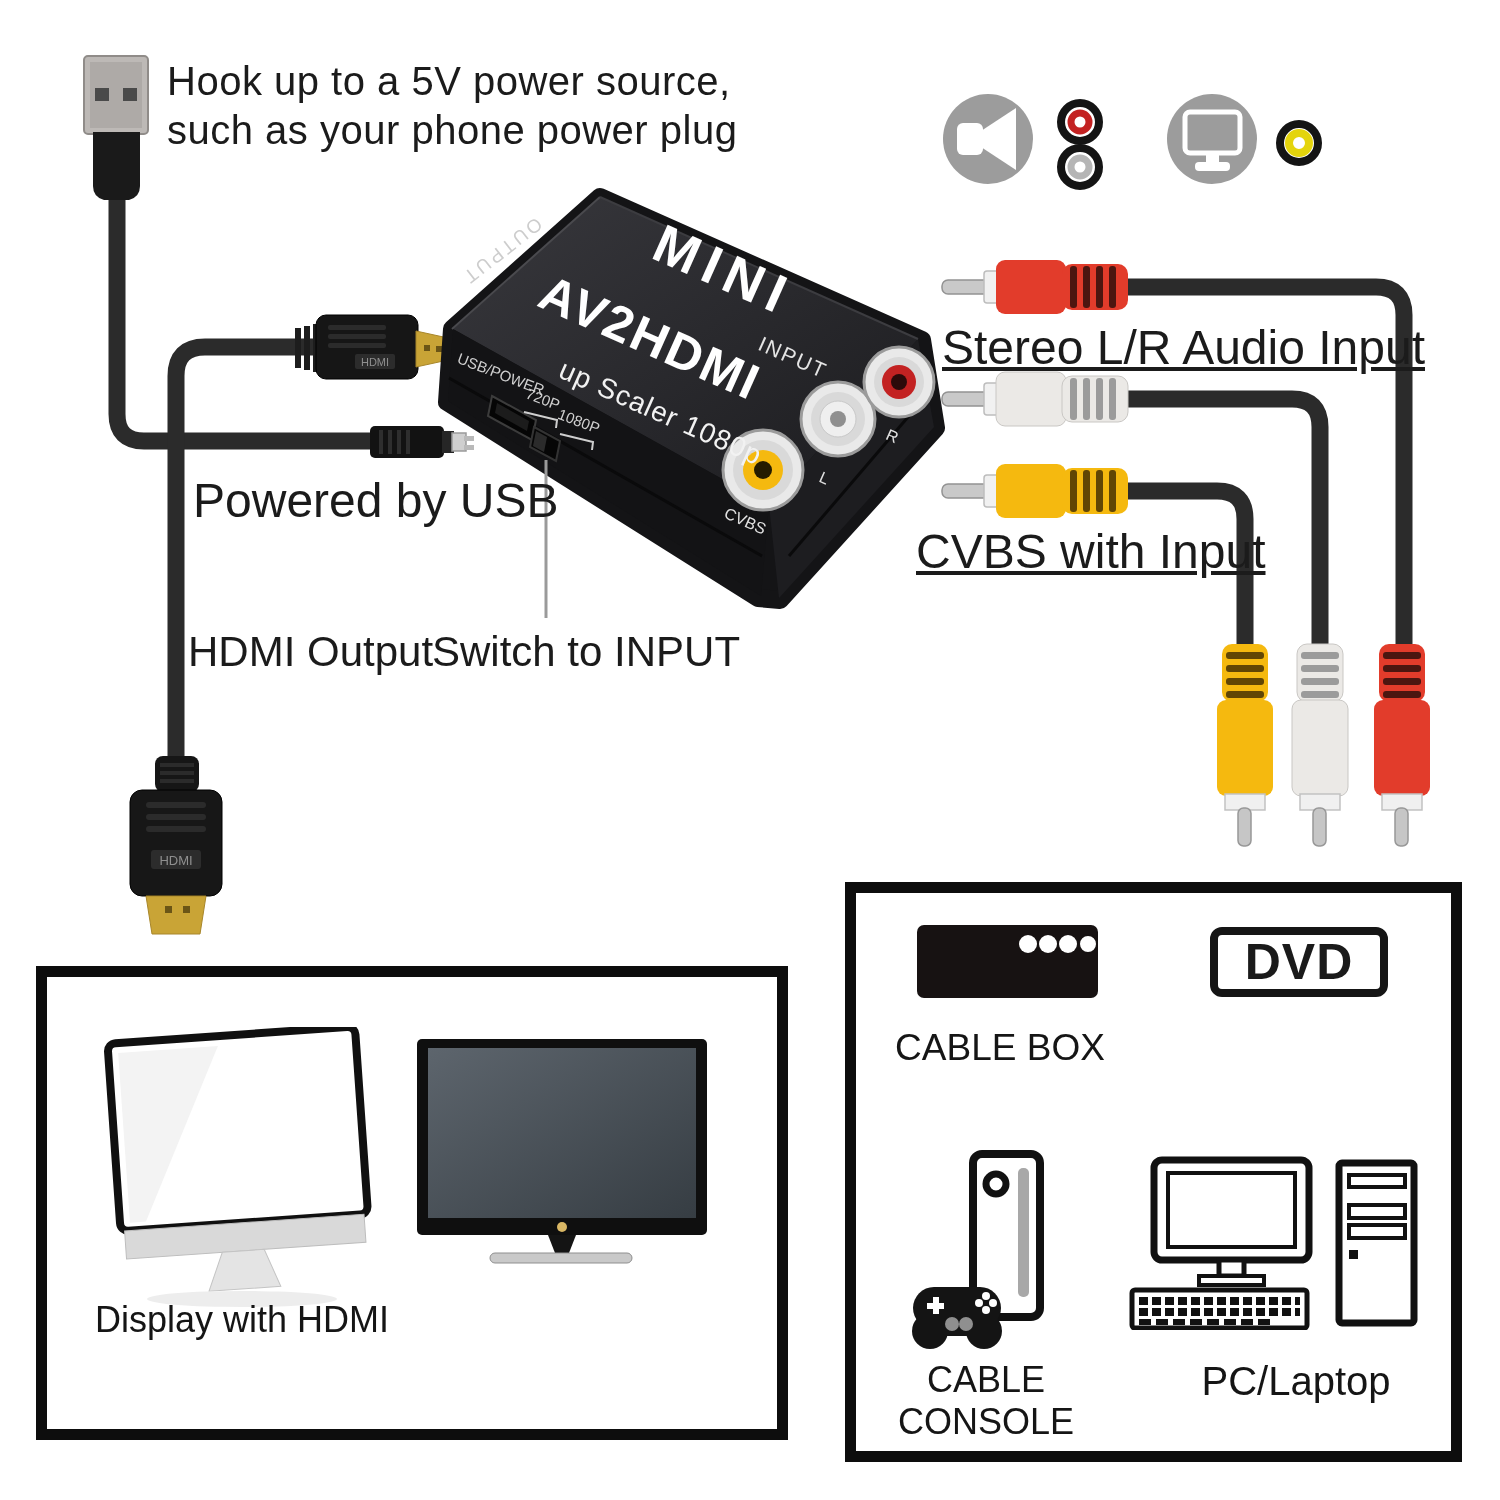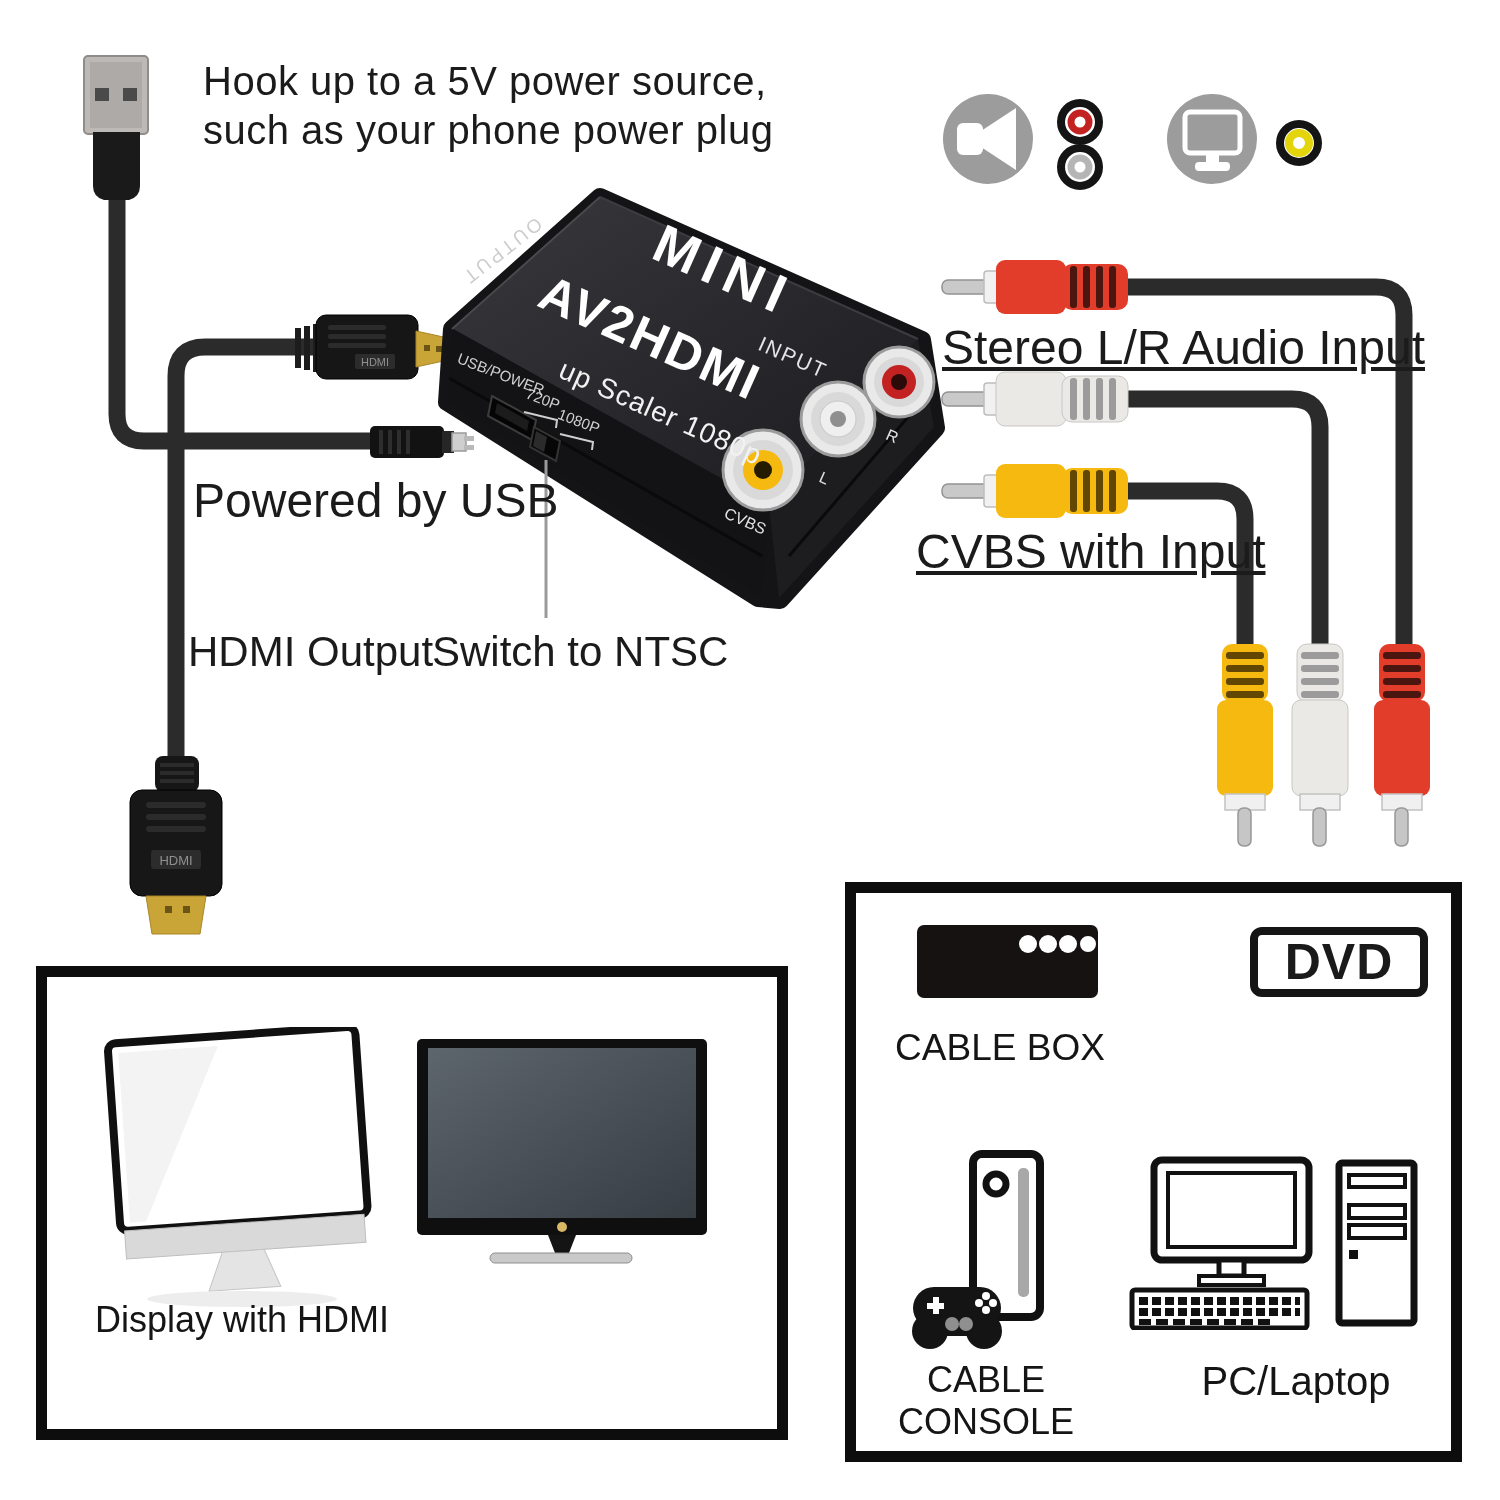--- a/index.html
+++ b/index.html
@@ -1,27 +1,27 @@
 <!DOCTYPE html>
 <html style="--c-cable: #2b2b2b; --c-rca_red: #e23c2b; --c-rca_white: #ebe9e6; --c-rca_yellow: #f5b90f; --c-gold: #c9a436; --c-icon_gray: #9c9c9c; --c-ring_red: #c32222; --c-ring_gray: #b5b5b5; --c-ring_yellow: #e4d40c; --c-device_front: #131315; --c-device_side: #1d1d20; --c-panel_border: #0d0d0d; --c-text: #1b1b1b;"><head>
 <meta charset="utf-8">
 <style>
   html,body{margin:0;padding:0;background:#fff;}
   .stage{position:relative;width:1500px;height:1500px;background:#ffffff;
          font-family:"Liberation Sans", sans-serif;color:var(--c-text,#1b1b1b);overflow:hidden;}
   .stage svg text{font-family:"Liberation Sans", sans-serif;}
   .abs{position:absolute;white-space:nowrap;}
-  .note{font-size:40px;line-height:49px;letter-spacing:.5px;margin-left:36px;}
+  .note{font-size:40px;line-height:49px;letter-spacing:.5px;}
   .lbl38{font-size:48px;}
   .lbl42{font-size:42px;}
   .lbl36{font-size:48px;text-decoration:underline;}
   .panel{position:absolute;border:11px solid var(--c-panel_border,#0d0d0d);background:#fff;}
   .panel-label{position:absolute;text-align:center;font-size:36px;color:#151515;}
   .dvd-badge{position:absolute;display:flex;align-items:center;justify-content:center;
-             border:8px solid #151515;border-radius:12px;background:#fff;margin-left:40px;}
+             border:8px solid #151515;border-radius:12px;background:#fff;}
   .dvd-badge span{font-size:50px;font-weight:800;letter-spacing:1px;color:#1a1a1a;}
   .cable{stroke:var(--c-cable,#2b2b2b);stroke-width:17;fill:none;}
 </style>
 </head>
 <body>
 
 <div class="stage">
 
   <svg width="1500" height="1500" viewBox="0 0 1500 1500" style="position:absolute;left:0;top:0">
     <defs>
@@ -235,21 +235,21 @@
       <circle cx="1299" cy="143" r="10" fill="#fff" stroke="var(--c-ring_yellow,#e4d40c)" stroke-width="8"></circle>
     </g>
   </svg>
 
   <div class="abs note" style="left:167px;top:57px;">
     <div>Hook up to a 5V power source,</div>
     <div>such as your phone power plug</div>
   </div>
   <div class="abs lbl38" style="left:193px;top:473px;">Powered by USB</div>
   <div class="abs lbl42" style="left:188px;top:628px;">HDMI Output</div>
-  <div class="abs lbl42" style="left:432px;top:628px;">Switch to NTSC</div>
+  <div class="abs lbl42" style="left:432px;top:628px;">Switch to INPUT</div>
   <div class="abs lbl36" style="left:942px;top:320px;">Stereo L/R Audio Input</div>
   <div class="abs lbl36" style="left:916px;top:524px;">CVBS with Input</div>
 
   <div class="panel" style="left:36px;top:966px;width:730px;height:452px;">
     <svg width="300" height="290" viewBox="0 0 300 290" style="position:absolute;left:50px;top:50px">
       <g transform="rotate(-4 140 120)">
         <rect x="18" y="8" width="248" height="188" rx="8" fill="#ffffff" stroke="#101010" stroke-width="8"></rect>
         <polygon points="28,18 128,18 44,188 28,188" fill="#f3f3f3"></polygon>
         <rect x="22" y="196" width="240" height="28" fill="#d9d9d9" stroke="#bdbdbd"></rect>
         <polygon points="118,224 160,224 174,262 102,262" fill="#e4e4e4" stroke="#c4c4c4"></polygon>

